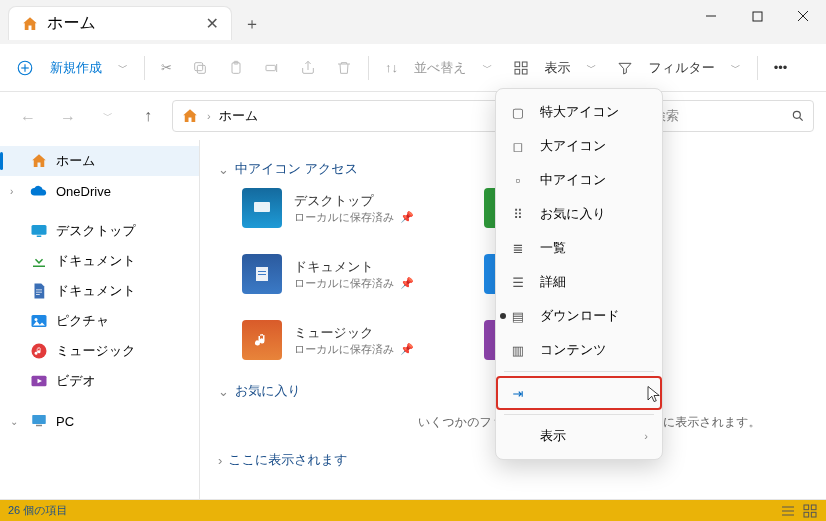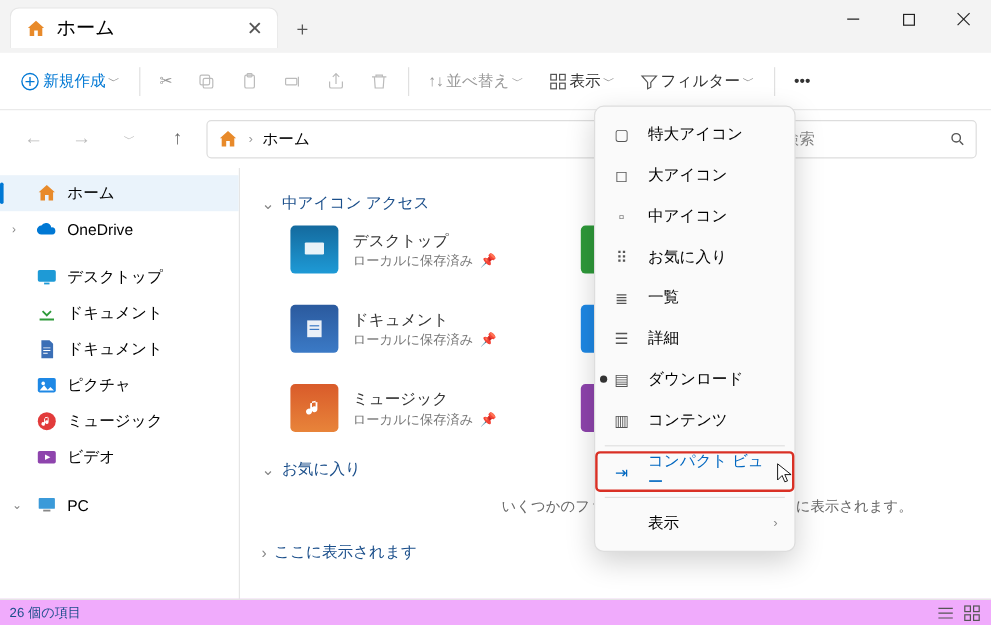--- a/index.html
+++ b/index.html
@@ -4,21 +4,21 @@
 <style>
 * { margin:0; padding:0; box-sizing:border-box; font-family:"Segoe UI","Yu Gothic UI",sans-serif; }
 body { width:826px; height:521px; background:#f3f3f3; overflow:hidden; position:relative; }
 .titlebar { height:44px; display:flex; align-items:flex-start; background:#f3f3f3; }
 .tab { margin-left:8px; margin-top:6px; height:34px; width:224px; background:#fff; border-radius:8px 8px 0 0; display:flex; align-items:center; padding:0 12px; gap:8px; position:relative; border:1px solid #e5e5e5; border-bottom:none;}
 .tab .close { margin-left:auto; color:#555; cursor:pointer; }
 .newtab { width:32px; height:32px; display:flex; align-items:center; justify-content:center; margin-top:8px; margin-left:4px; color:#555; cursor:pointer;}
 .winctrls { margin-left:auto; display:flex; }
 .winctrls div { width:46px; height:32px; display:flex; align-items:center; justify-content:center; cursor:pointer; }
 .toolbar { height:48px; background:#fff; border-bottom:1px solid #e5e5e5; display:flex; align-items:center; padding:0 8px; gap:4px; color:#666;}
-.tbtn { height:36px; padding:0 8px; display:flex; align-items:center; gap:2px; border-radius:4px; cursor:pointer; font-size:13px; color:#0078d4;}
+.tbtn { height:36px; padding:0 8px; display:flex; align-items:center; gap:16px; border-radius:4px; cursor:pointer; font-size:13px; color:#0078d4;}
 .tbtn.disabled { color:#999; }
 .sep { width:1px; height:24px; background:#e0e0e0; margin:0 4px; }
 .navbar { height:48px; background:#fff; display:flex; align-items:center; padding:0 12px; gap:8px; }
 .navbtn { width:32px; height:32px; display:flex; align-items:center; justify-content:center; color:#666; cursor:pointer; border-radius:4px;}
 .navbtn.dis { color:#bbb; }
 .addrbar { flex:1; height:32px; border:1px solid #ddd; border-radius:4px; background:#fff; display:flex; align-items:center; padding:0 8px; gap:8px; font-size:13px;}
 .searchbar { width:170px; height:32px; border:1px solid #ddd; border-radius:4px; display:flex; align-items:center; padding:0 8px; font-size:13px; color:#888;}
 .searchbar .mag { margin-left:auto; color:#666; }
 .body { position:absolute; top:140px; bottom:22px; left:0; right:0; display:flex; background:#fff;}
 .sidebar { width:200px; border-right:1px solid #e5e5e5; padding:6px 0; overflow:hidden; font-size:13px;}
@@ -30,21 +30,21 @@
 .content { flex:1; padding:14px 18px; font-size:13px; color:#333; overflow:hidden;}
 .section-h { color:#1a4e8a; font-size:13px; display:flex; align-items:center; gap:6px; margin:6px 0 10px; cursor:pointer;}
 .qarow { display:flex; gap:70px; margin-left:24px; }
 .qacol { display:flex; flex-direction:column; gap:26px; }
 .qaitem { display:flex; align-items:center; gap:12px; }
 .qicon { width:40px; height:40px; border-radius:4px; display:flex; align-items:center; justify-content:center; color:#fff;}
 .qtxt .t { font-size:13px; }
 .qtxt .s { font-size:11px; color:#777; display:flex; align-items:center; gap:6px;}
 .pin { color:#999; font-size:11px;}
 .favtxt { color:#666; font-size:12px; margin:14px 0 20px 24px;}
-.statusbar { position:absolute; bottom:0; left:0; right:0; height:22px; background:#f0abfc; border-top:1px solid #e5e5e5; display:flex; align-items:center; padding:0 8px; font-size:11px; color:#1a4e8a;}
+.statusbar { position:absolute; bottom:0; left:0; right:0; height:22px; background:#eab308; border-top:1px solid #e5e5e5; display:flex; align-items:center; padding:0 8px; font-size:11px; color:#1a4e8a;}
 .viewbtns { margin-left:auto; display:flex; gap:6px; color:#555;}
 .menu { position:absolute; top:88px; left:495px; width:168px; background:#fafafa; border:1px solid #ddd; border-radius:8px; box-shadow:0 8px 24px rgba(0,0,0,.18); padding:6px 0; font-size:13px; z-index:50;}
 .mitem { height:34px; display:flex; align-items:center; padding:0 14px; gap:14px; cursor:pointer; position:relative;}
 .mitem .dot { position:absolute; left:4px; width:6px; height:6px; background:#333; border-radius:50%;}
 .mitem .mic { width:16px; color:#555; display:flex; justify-content:center;}
 .mitem.hi { outline:2px solid #d93025; outline-offset:-2px; border-radius:4px; color:#0067c0;}
 .mitem.hi .mic { color:#0067c0;}
 .msep { height:1px; background:#e0e0e0; margin:4px 8px;}
 .mitem .arr { margin-left:auto; color:#888; font-size:11px;}
 .cursor { position:absolute; top:385px; left:645px; z-index:60; font-size:16px; color:#000;}
@@ -418,21 +418,20 @@
       <span class="mic">▤</span>
       <span>ダウンロード</span>
     </div>
   <div class="mitem">
       <span class="mic">▥</span>
       <span>コンテンツ</span>
     </div>
   <div class="msep"></div>
   <div class="mitem hi">
       <span class="mic">⇥</span>
-      <span>コンパクト ビュー</span>
     </div>
   <div class="msep"></div>
   <div class="mitem">
       <span class="mic"></span>
       <span>表示</span>
       <span class="arr">›</span>
     </div>
 </div>
 
 <div class="cursor">

